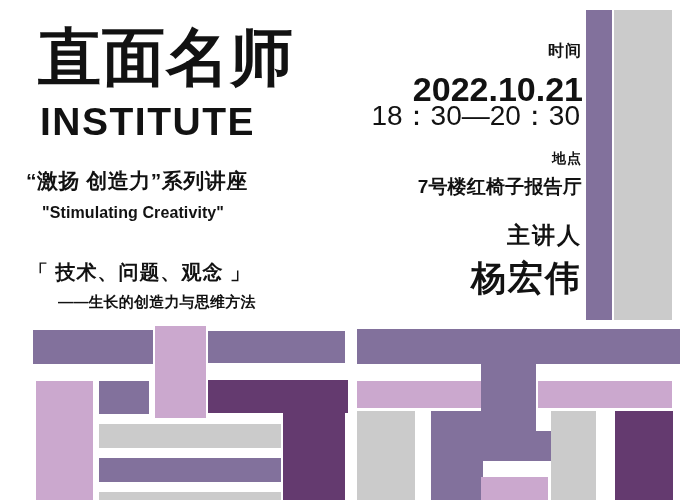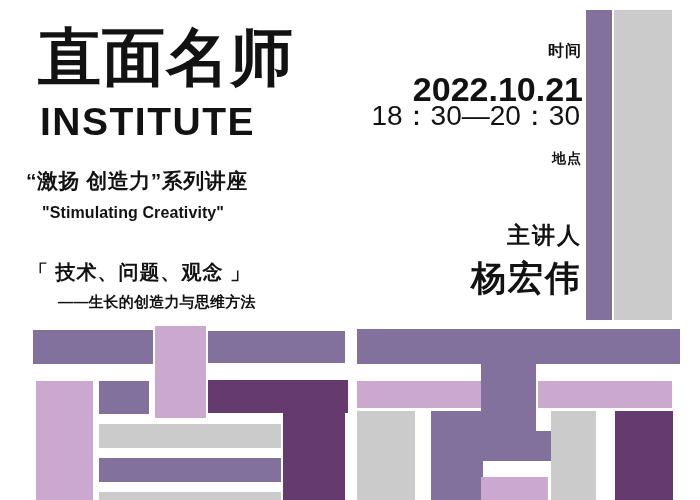--- a/index.html
+++ b/index.html
@@ -184,20 +184,21 @@
     </div>
     <div id="topic-sub">——生长的创造力与思维方法</div>
     <div id="topic-title">「 技术、问题、观念 」</div>
   </div>
 
   <div class="right-col">
     <div id="time-label">时间</div>
     <div id="event-date">2022.10.21</div>
     <div id="event-time">18：30—20：30</div>
     <div id="place-label">地点</div>
+    <div id="place-value">7号楼红椅子报告厅</div>
     <div id="speaker-label">主讲人</div>
     <div id="speaker-name">杨宏伟</div>
   </div>
 
   <div id="deco-top-right-bars">
       <div class="block" style="left: 586px; top: 10px; width: 26px; height: 310px; background: rgb(130, 113, 156);"></div>
       <div class="block" style="left: 614px; top: 10px; width: 58px; height: 310px; background: rgb(203, 203, 203);"></div>
     </div>
 
   <div id="deco-bottom">

